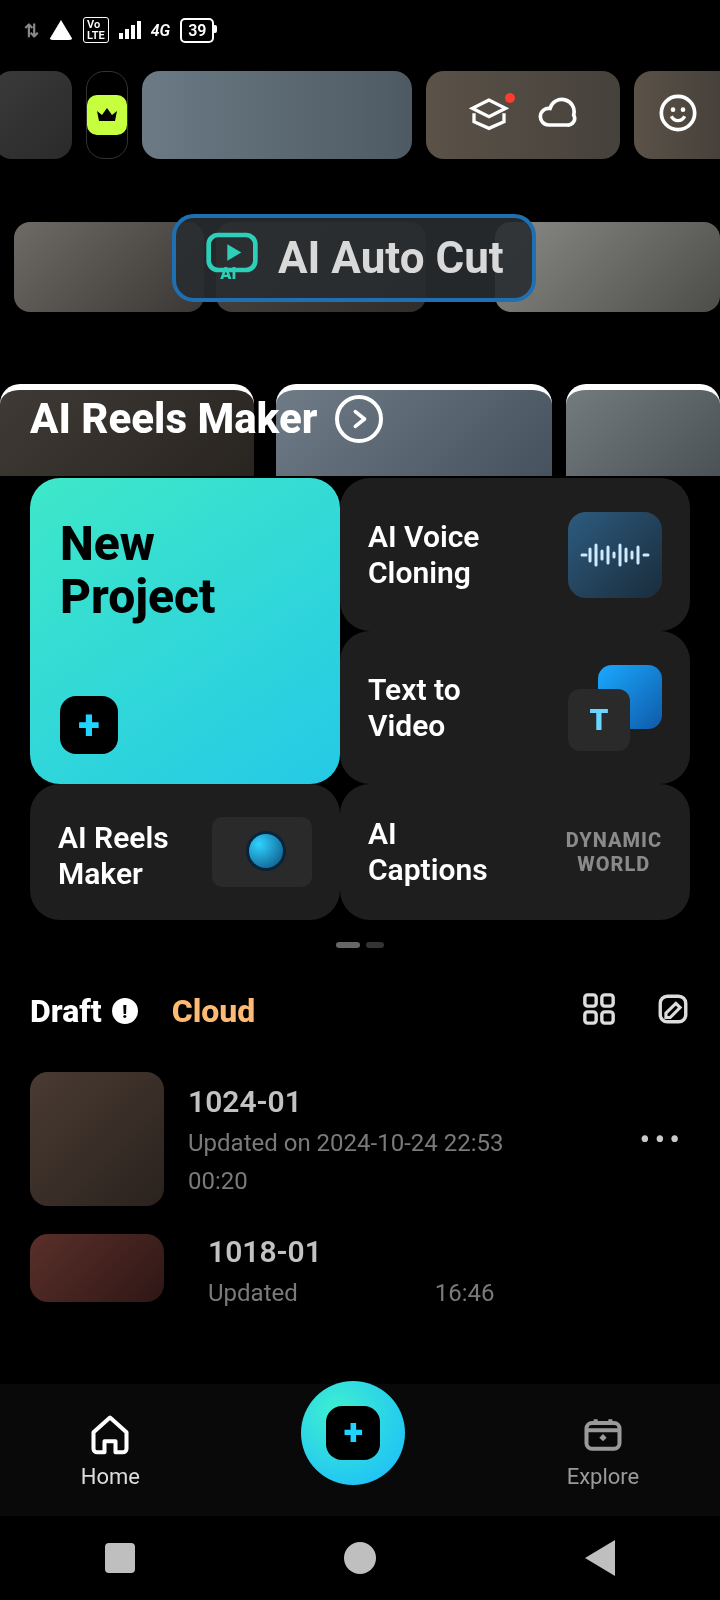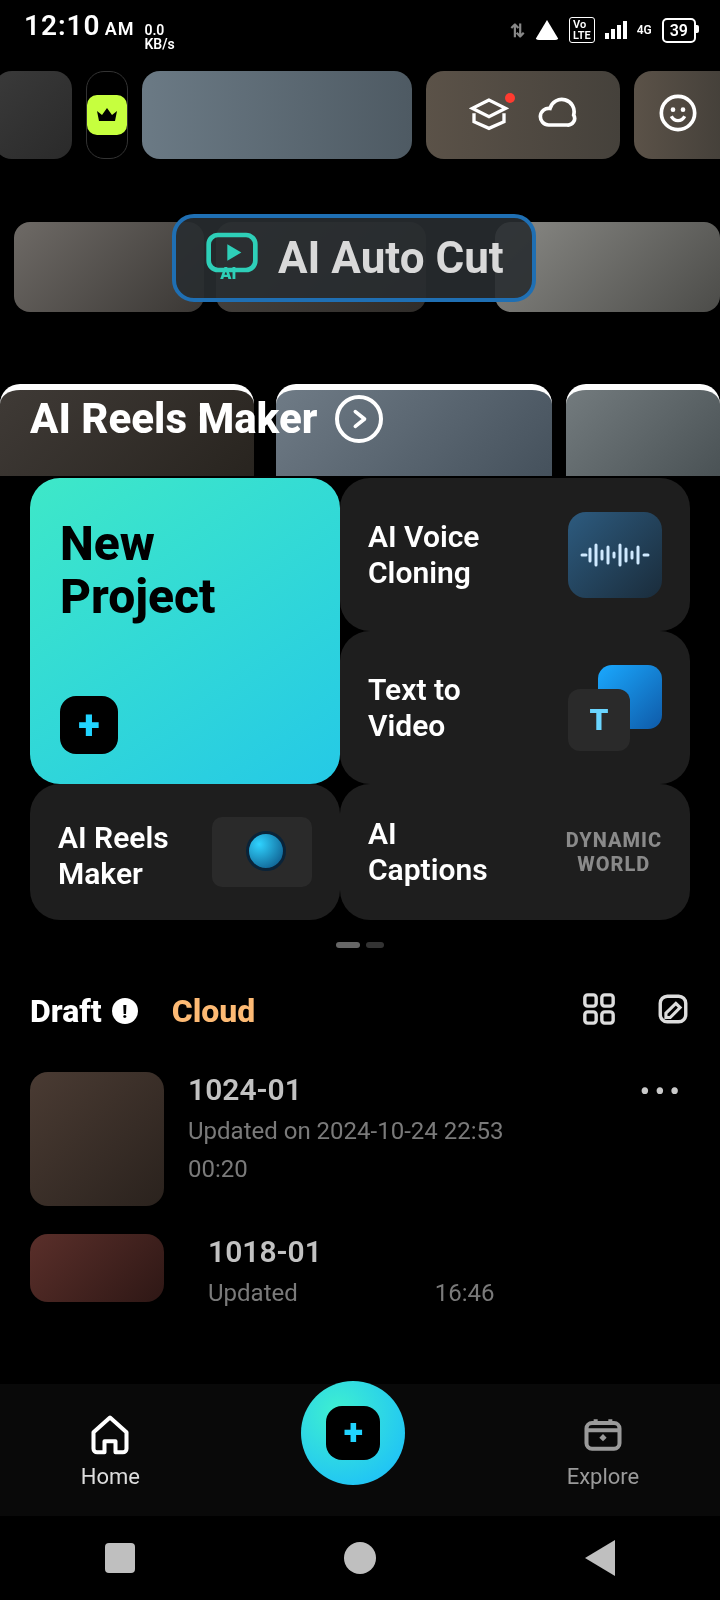--- a/index.html
+++ b/index.html
@@ -11,21 +11,21 @@
   .sb-time { font-size: 28px; letter-spacing: 1px; }
   .sb-ampm { font-size: 18px; margin-left: 4px; }
   .sb-kbs { font-size: 14px; line-height: 14px; }
   .sb-right { display: flex; align-items: center; gap: 10px; }
   .sb-wifi { width: 0; height: 0; border-left: 12px solid transparent; border-right: 12px solid transparent; border-bottom: 20px solid #fff; border-radius: 4px; }
   .sb-volte { border: 1.5px solid #fff; border-radius: 3px; font-size: 11px; padding: 1px 3px; line-height: 11px; }
   .sb-sig { display: inline-flex; align-items: flex-end; gap: 2px; }
   .sb-sig span { width: 4px; background: #fff; display: inline-block; }
   .sb-sig span:nth-child(1){height:6px} .sb-sig span:nth-child(2){height:10px}
   .sb-sig span:nth-child(3){height:14px} .sb-sig span:nth-child(4){height:18px}
-  .sb-net { font-size: 12px; }
+  .sb-net { font-size: 16px; font-style: italic; }
   .sb-batt { border: 2px solid #fff; border-radius: 5px; padding: 1px 6px; font-size: 16px; position: relative; }
   .sb-batt::after { content:""; position:absolute; right:-5px; top:5px; width:3px; height:8px; background:#fff; border-radius:0 2px 2px 0; }
 
   
   .strip { display: flex; gap: 14px; padding: 10px 0 0 0; overflow: hidden; height: 100px; align-items: center; }
   .strip-thumb { height: 88px; border-radius: 18px; background: linear-gradient(135deg,#3a3a3a,#2a2a2a); flex: 0 0 auto; }
   .w-neg { width: 78px; margin-left: -6px; }
   .w-badge { width: 78px; display:flex; align-items:center; justify-content:center; border:1px solid #333; border-radius:18px; height:88px; }
   .crown { width: 40px; height: 40px; background: #C6FF3E; border-radius: 10px; display:flex; align-items:center; justify-content:center; color:#000; }
   .w-wide { width: 270px; background: linear-gradient(90deg,#6b7a85,#4e5a63); }
@@ -79,21 +79,21 @@
   .tabs-row { display:flex; align-items:center; justify-content:space-between; padding: 44px 30px 0 30px; }
   .tabs { display:flex; align-items:center; gap: 34px; }
   .tab { font-size: 32px; font-weight: 800; color:#fdba74; display:flex; align-items:center; gap:10px; }
   .tab.active { color:#fff;justify-content:space-between; }
   .excl { width:26px; height:26px; border-radius:50%; background:#fff; color:#000; font-weight:900; display:flex; align-items:center; justify-content:center; font-size:18px; }
   .tools { display:flex; gap: 40px; }
   .grid-ic, .edit-ic { width:34px; height:34px; }
 
   
   .drafts { padding: 28px 30px 0 30px; }
-  .draft-item { display:flex; align-items:flex-start; gap: 24px; padding: 14px 0; }
+  .draft-item { display:flex; align-items:center; gap: 24px; padding: 14px 0; }
   .d-thumb { width: 134px; height: 134px; border-radius: 18px; background: linear-gradient(135deg,#4a3b33,#2a221d); }
   .d-thumb.b { background: linear-gradient(135deg,#5a2f2a,#2e1715); height: 68px; }
   .d-meta { flex:1; display:flex; flex-direction:column; gap: 10px; }
   .d-title { font-size: 30px; color:#c2c2c2; font-weight:600; }
   .d-sub, .d-dur { font-size: 24px; color:#7a7a7a; }
   .d-more { font-size: 32px; color:#c9c9c9; letter-spacing:4px; padding-right:6px; }
 
   
   .bnav { position:absolute; left:0; right:0; bottom:84px; height:132px; background: rgba(10,10,10,.92); display:flex; align-items:center; justify-content:space-around; }
   .bn-item { display:flex; flex-direction:column; align-items:center; gap:8px; font-size:22px; color:#ddd; }
@@ -107,24 +107,20 @@
   .anav .ci { width:32px; height:32px; background:#bfbfbf; border-radius:50%; }
   .anav .tr { width:0; height:0; border-top:18px solid transparent; border-bottom:18px solid transparent; border-right:30px solid #bfbfbf; }
 
   .cards-wrap { margin-top: 0; }
   .fade { position:absolute; left:0; right:0; bottom:216px; height:60px; background: linear-gradient(180deg, rgba(0,0,0,0), #000); }
 </style>
 </head>
 <body>
 
 <div class="statusbar">
-  <div class="sb-left">
-    <span class="sb-time"><span>12:10</span><span class="sb-ampm">AM</span></span>
-    <span class="sb-kbs"><span>0.0</span><br><span>KB/s</span></span>
-  </div>
   <div class="sb-right">
     <span style="color:#888;font-size:18px;">⇅</span>
     <span class="sb-wifi"></span>
     <span class="sb-volte" style="white-space:pre;">Vo
 LTE</span>
     <span class="sb-sig">
         <span></span>
         <span></span>
         <span></span>
         <span></span>

